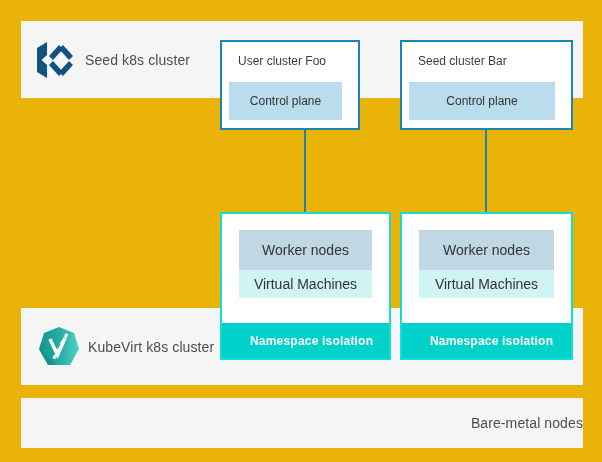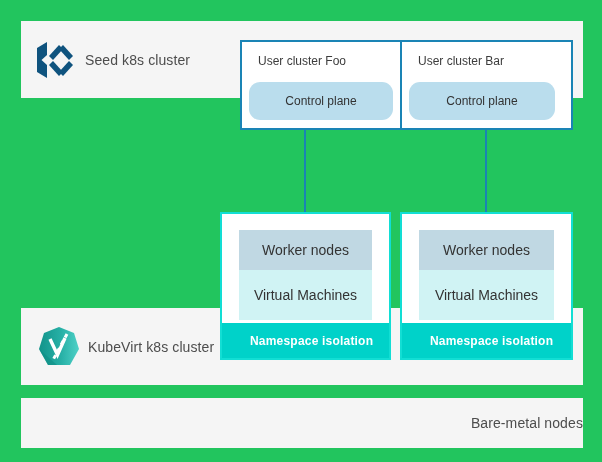--- a/index.html
+++ b/index.html
@@ -1,52 +1,52 @@
 <!DOCTYPE html>
 <html><head>
 <meta charset="utf-8">
 <style>
   html,body{margin:0;padding:0;background:#fff;}
   body{font-family:"Liberation Sans", sans-serif;}
-  #stage{position:relative;width:602px;height:462px;background:#22c55e;overflow:hidden;}
+  #stage{position:relative;width:602px;height:462px;background:#eab308;overflow:hidden;}
 
   
   .band{position:absolute;left:21px;width:562px;background:#f5f5f5;display:flex;align-items:center;z-index:0;}
   #band-seed{top:21px;height:77px;padding-left:0;}
   #band-kubevirt{top:308px;height:77px;}
   #band-baremetal{top:398px;height:50px;justify-content:flex-end;}
   .band-label{font-size:14px;color:#4d4d4d;font-weight:500;letter-spacing:.1px;}
   .band-logo{flex:0 0 auto;display:flex;align-items:center;justify-content:center;}
   #band-seed .band-logo{margin-left:15px;margin-right:9px;}
   #band-kubevirt .band-logo{margin-left:16px;margin-right:7px;}
   #band-baremetal .band-label{margin-left:63px;}
 
   
   .ucluster{position:absolute;top:40px;height:90px;background:#fff;border:2px solid #1a84b5;
             box-sizing:border-box;z-index:2;}
-  #ucluster-foo{left:220px;width:171px;margin-left:20px;}
+  #ucluster-foo{left:220px;width:140px;}
   #ucluster-bar{left:400px;width:173px;}
   .ucluster-title{margin:12px 0 0 16px;font-size:12px;color:#3c3c3c;}
   .cplane{position:absolute;left:7px;right:16px;top:40px;height:38px;background:#badded;
-          display:flex;align-items:center;justify-content:center;font-size:12px;color:#333;border-radius:11px;}
+          display:flex;align-items:center;justify-content:center;font-size:12px;color:#333;}
 
   
   .connector{position:absolute;top:129px;width:2px;height:84px;background:#1a84b5;z-index:1;}
   #connector-foo{left:304px;}
   #connector-bar{left:485px;}
 
   
   .kbox{position:absolute;top:212px;height:148px;background:#fff;border:2px solid #12ded4;
         box-sizing:border-box;z-index:2;display:flex;flex-direction:column;}
   #kbox-foo{left:220px;width:171px;}
   #kbox-bar{left:400px;width:173px;}
   .kbox-inner{padding:16px 17px 0 17px;}
   .chip{display:flex;align-items:center;justify-content:center;font-size:14px;color:#333;}
   .chip.worker{height:40px;background:#c0d8e3;}
-  .chip.vm{height:50px;background:#d0f3f4;}
+  .chip.vm{height:28px;background:#d0f3f4;}
   .ns-band{margin-top:auto;height:35px;background:#00d2c9;color:#ffffff;font-weight:bold;
            font-size:12px;display:flex;align-items:center;padding-left:28px;letter-spacing:.2px;}
 </style>
 </head>
 <body>
 
 <div id="stage">
 
   <div class="band" id="band-seed">
     <span class="band-logo">
@@ -88,21 +88,21 @@
 
   <div class="connector" id="connector-foo"></div>
   <div class="connector" id="connector-bar"></div>
 
   <div class="ucluster" id="ucluster-foo">
     <div class="ucluster-title">User cluster Foo</div>
     <div class="cplane">Control plane</div>
   </div>
 
   <div class="ucluster" id="ucluster-bar">
-    <div class="ucluster-title">User cluster Bar</div>
+    <div class="ucluster-title">Seed cluster Bar</div>
     <div class="cplane">Control plane</div>
   </div>
 
   <div class="kbox" id="kbox-foo">
     <div class="kbox-inner">
       <div class="chip worker">Worker nodes</div>
       <div class="chip vm">Virtual Machines</div>
     </div>
     <div class="ns-band">Namespace isolation</div>
   </div>

